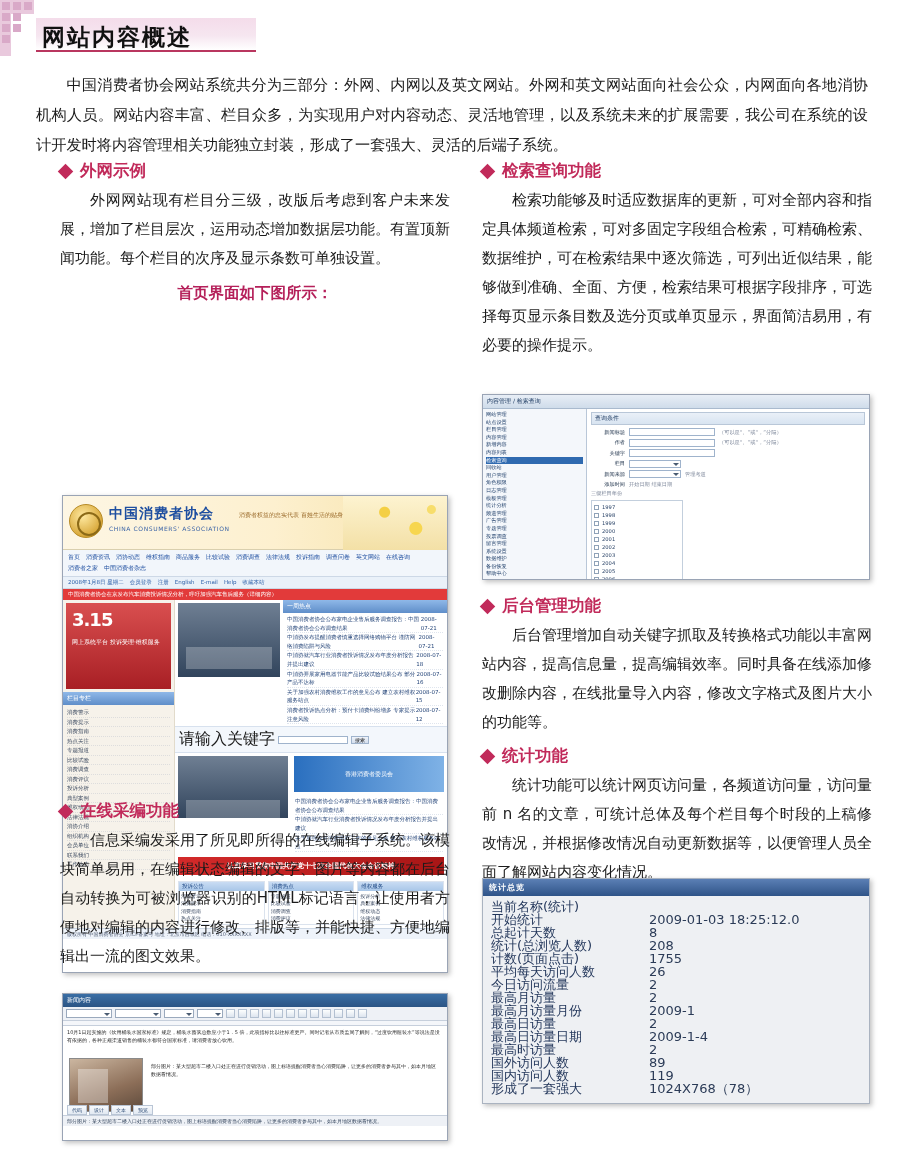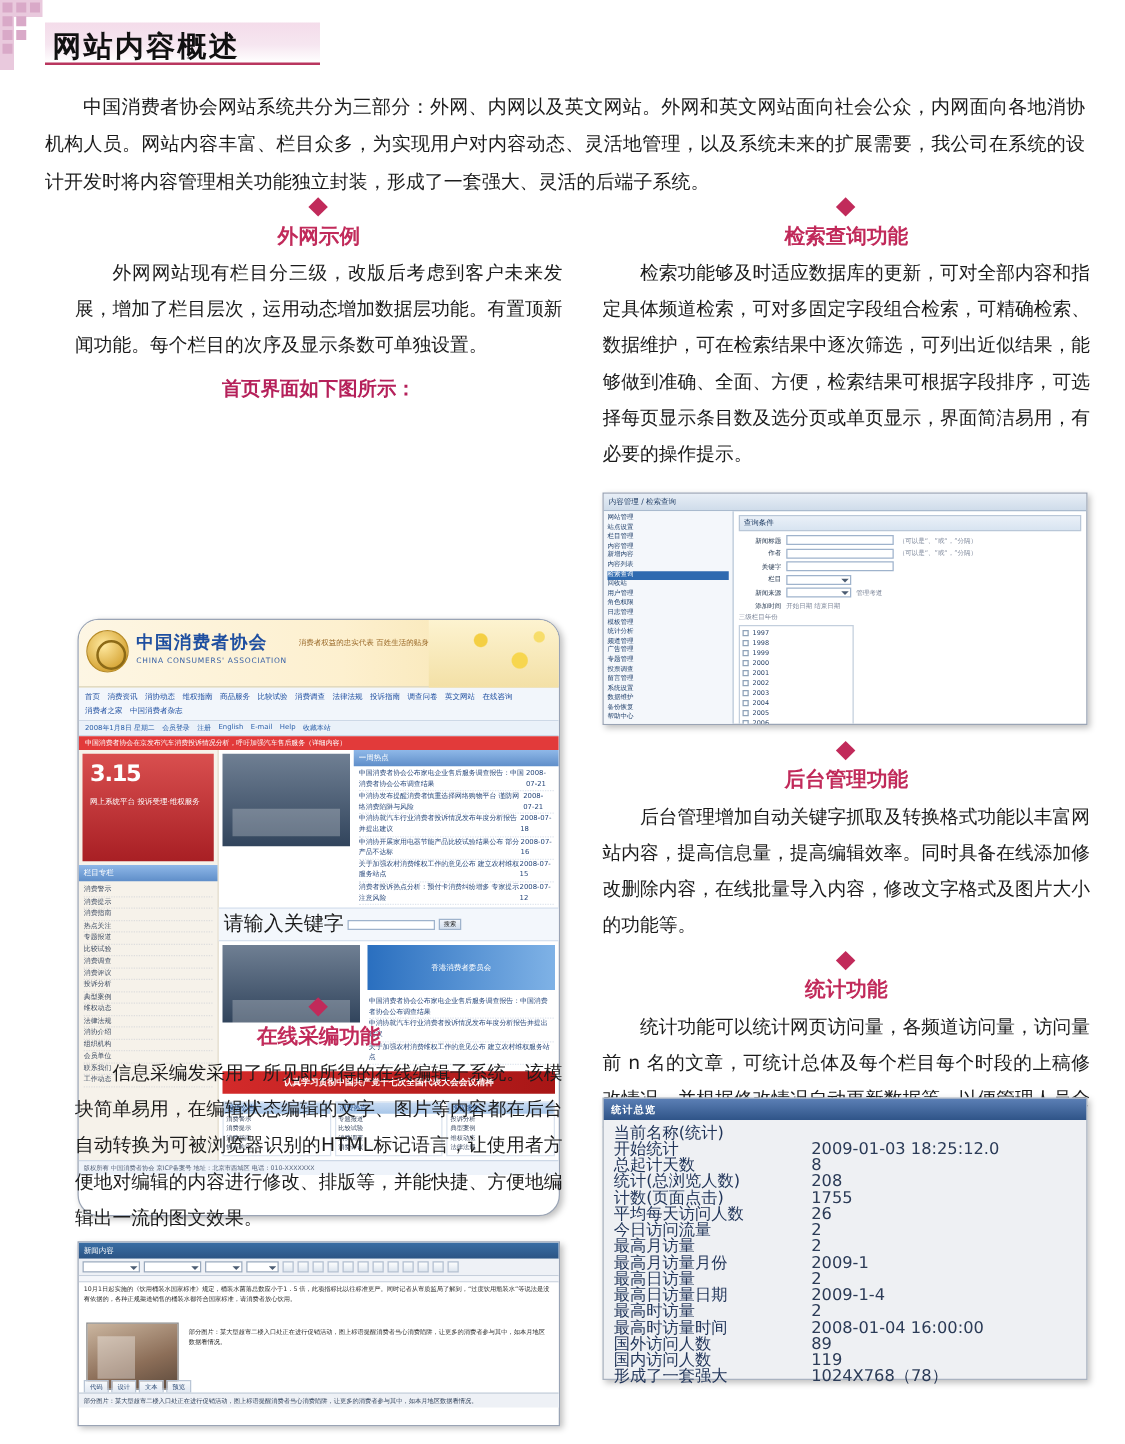--- a/index.html
+++ b/index.html
@@ -44,39 +44,38 @@
     font-size:15.2px; line-height:30px; text-align:justify;
     text-indent:2em;
   }
   .col-left { position:absolute; left:60px; top:160px; width:390px; }
   .col-right { position:absolute; left:482px; top:160px; width:390px; }
 
   .sec-head {
     display:flex; align-items:center; gap:7px;
     color:#c12a5a; font-size:16.5px; font-weight:bold;
     margin:0 0 4px 0;
-    flex-direction:column;
   }
   .sec-head .diamond {
     width:11px; height:11px; background:#c12a5a;
     transform:rotate(45deg); flex:none; margin-right:2px;
   }
   .para {
     font-size:15px; line-height:29px; text-align:justify;
     text-indent:2em; margin:0 0 6px 0;
   }
   .caption {
     text-align:center; color:#b5205a; font-weight:bold;
     font-size:15.5px; margin:10px 0 6px;
   }
   
   .shot { background:#fff; border:1px solid #9aa4b5; position:relative; overflow:hidden; }
 
   
-  #home-shot { position:absolute; left:62px; top:495px; width:386px; height:478px;border-radius:17px; }
+  #home-shot { position:absolute; left:62px; top:495px; width:386px; height:478px; }
   .hp-head {
     height:54px; position:relative;
     background:linear-gradient(90deg,#fdf6e4 0%,#fdf0cf 55%,#f6e2a8 100%);
     border-bottom:1px solid #d9cfae;
   }
   .hp-logo {
     position:absolute; left:6px; top:8px; width:34px; height:34px; border-radius:50%;
     background:radial-gradient(circle at 40% 35%, #ffe9a0, #d8a83a 70%, #a97d1f);
     border:1px solid #b78b26;
   }
@@ -580,24 +579,20 @@
       </div>
     <div class="st-row">
         <span class="k">最高日访量日期</span>
         <span class="v">2009-1-4</span>
       </div>
     <div class="st-row">
         <span class="k">最高时访量</span>
         <span class="v">2</span>
       </div>
     <div class="st-row">
-        <span class="k">最高时访量时间</span>
-        <span class="v">2008-01-04 16:00:00</span>
-      </div>
-    <div class="st-row">
         <span class="k">国外访问人数</span>
         <span class="v">89</span>
       </div>
     <div class="st-row">
         <span class="k">国内访问人数</span>
         <span class="v">119</span>
       </div>
     <div class="st-row">
         <span class="k">形成了一套强大</span>
         <span class="v">1024X768（78）</span>

